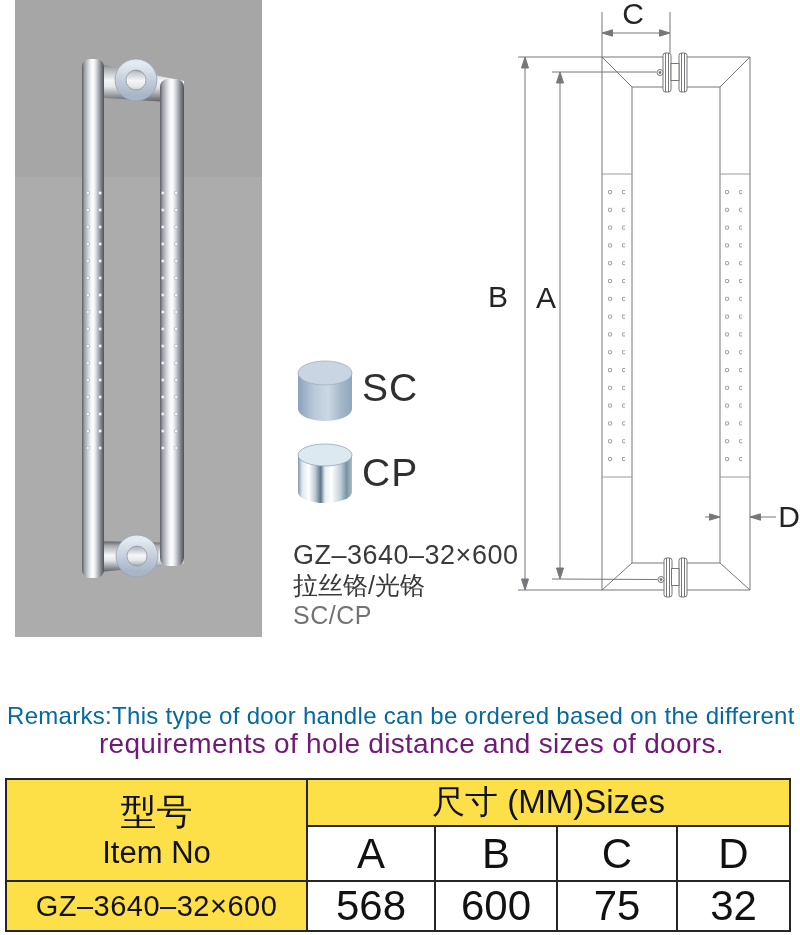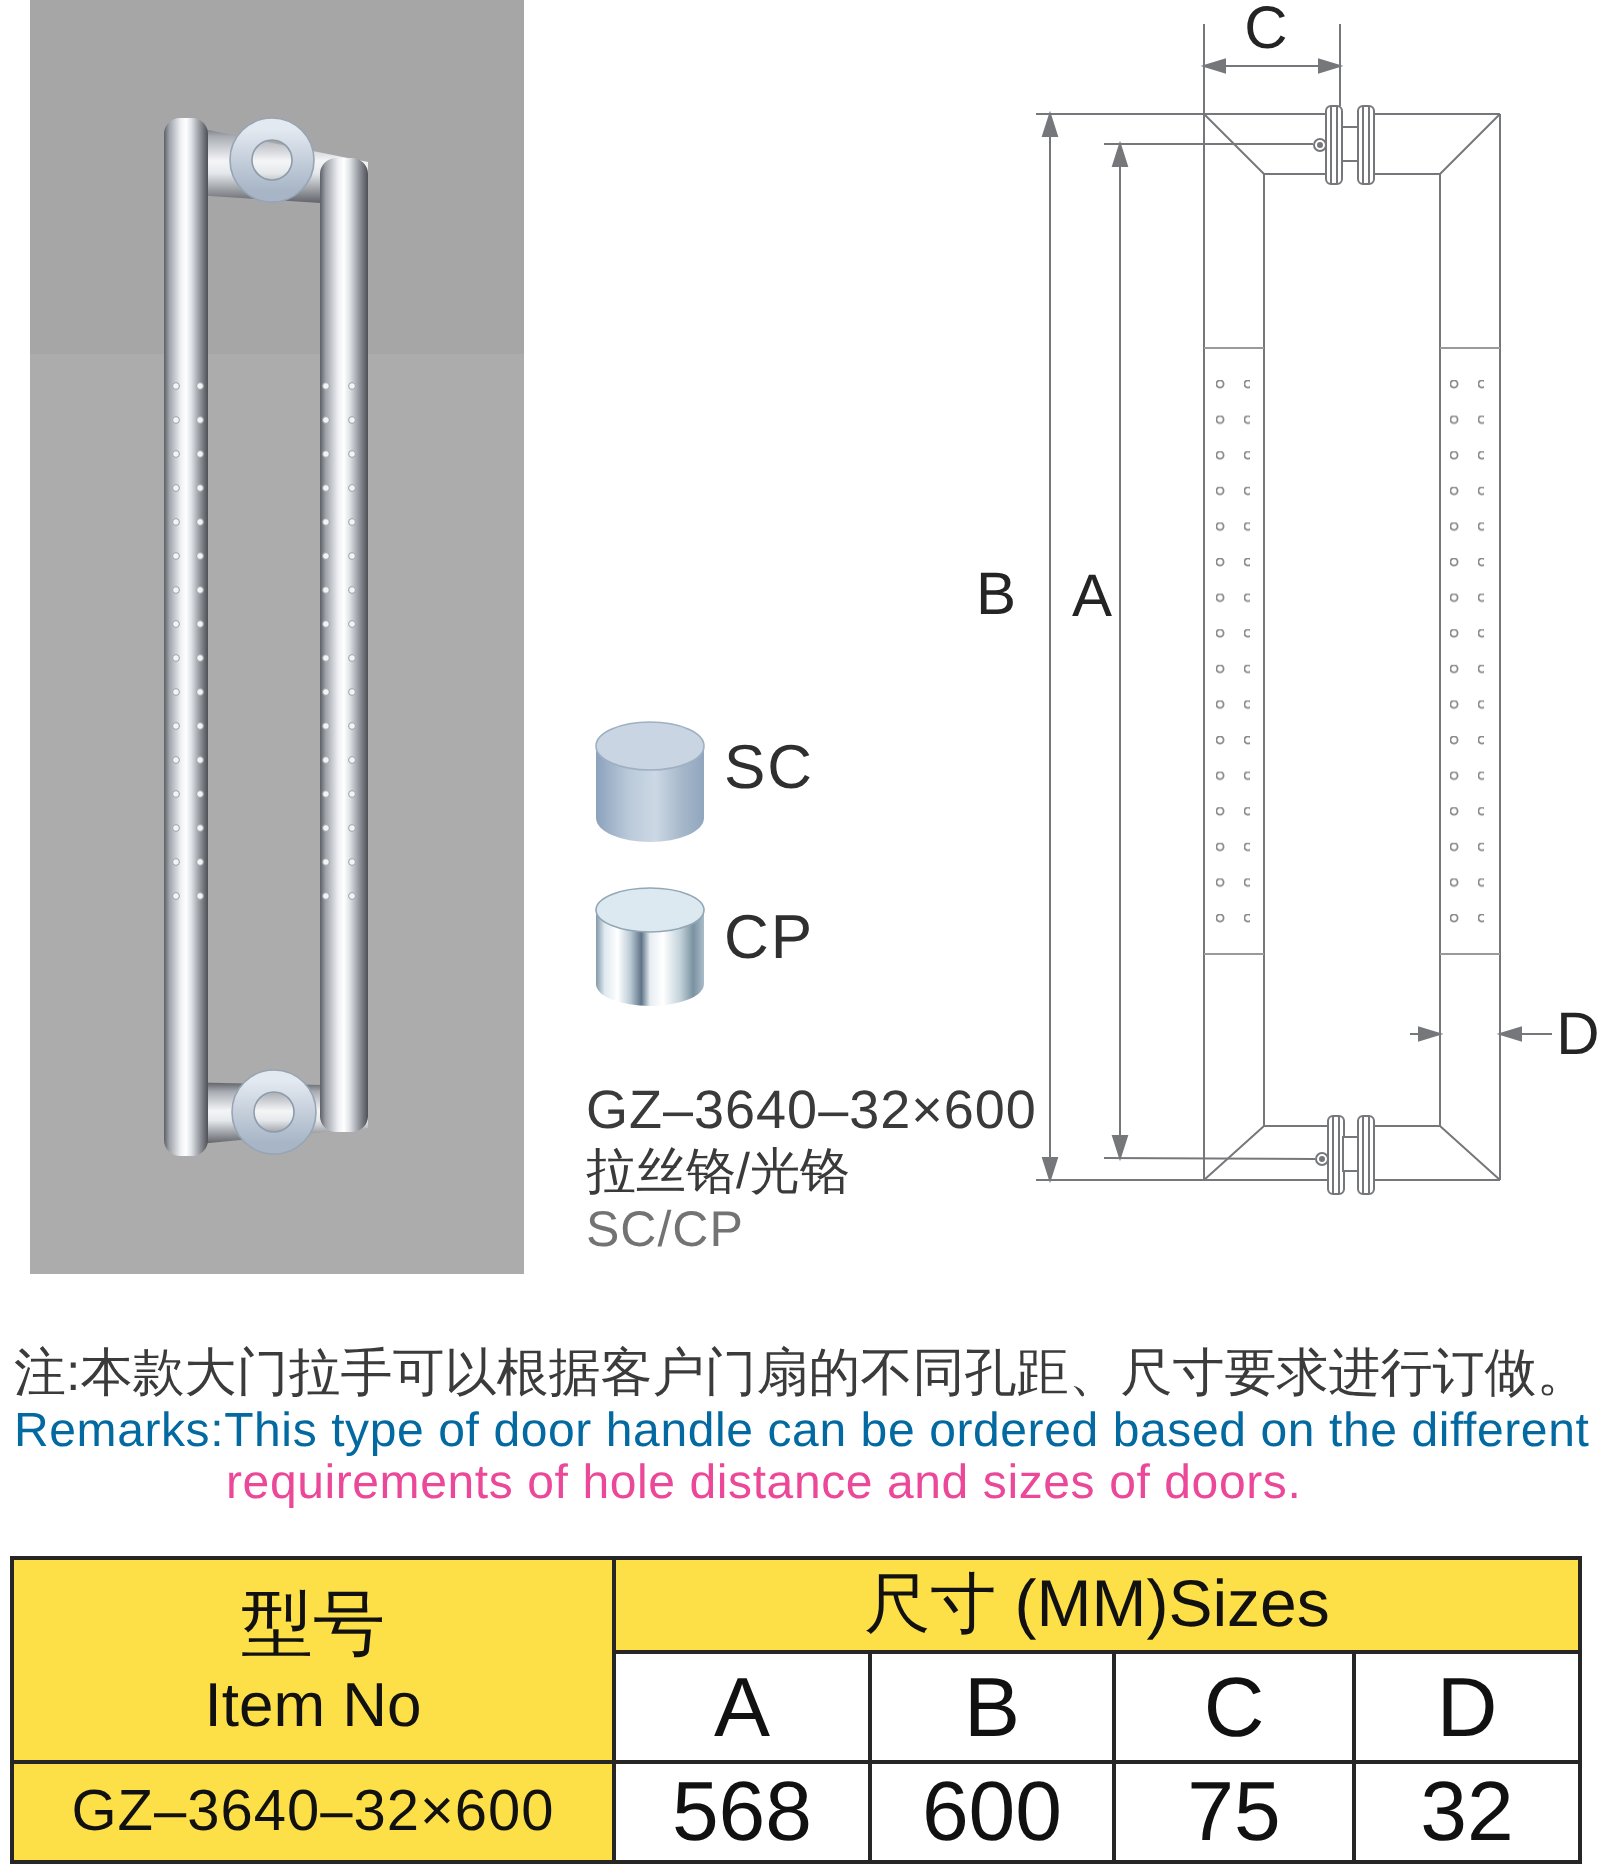--- a/index.html
+++ b/index.html
@@ -6,37 +6,37 @@
   body{font-family:"Liberation Sans",sans-serif;background:#ffffff;}
   .page{position:relative;width:800px;height:935px;background:#ffffff;overflow:hidden;}
 
   
   .photo{position:absolute;left:15px;top:0;width:247px;height:637px;}
 
   
   .swatch{position:absolute;width:62px;height:66px;}
   .swatch-sc{left:294px;top:358px;}
   .swatch-cp{left:294px;top:440px;}
-  .swatch-label{position:absolute;font-size:31px;color:#2f2f2f;letter-spacing:1px;}
+  .swatch-label{position:absolute;font-size:39px;color:#2f2f2f;letter-spacing:1px;}
   .label-sc{left:362px;top:366px;}
   .label-cp{left:362px;top:451px;}
 
   
   .prod-code{position:absolute;left:293px;top:540px;font-size:27px;color:#3a3a3a;letter-spacing:0.5px;}
   .prod-finish-cn{position:absolute;left:293px;top:569px;font-size:25px;color:#3a3a3a;}
   .prod-finish-code{position:absolute;left:293px;top:601px;font-size:25px;color:#737373;letter-spacing:0.5px;}
 
   
   .diagram{position:absolute;left:480px;top:0;width:320px;height:660px;}
   .diagram text{font-family:"Liberation Sans",sans-serif;font-size:30px;fill:#242424;}
 
   
   .note-cn{position:absolute;left:7px;top:669px;width:793px;font-size:26px;color:#3b3b3b;white-space:nowrap;}
   .note-en1{position:absolute;left:7px;top:702px;font-size:24px;color:#0369a1;white-space:nowrap;letter-spacing:0.3px;}
-  .note-en2{position:absolute;left:113px;top:728px;font-size:24px;color:#ec4899;white-space:nowrap;letter-spacing:0.3px;}
+  .note-en2{position:absolute;left:99px;top:728px;font-size:28px;color:#701a75;white-space:nowrap;letter-spacing:0.3px;}
 
   
   .size-table{position:absolute;left:5px;top:778px;border-collapse:collapse;table-layout:fixed;}
   .size-table td{border:2px solid #262626;text-align:center;vertical-align:middle;color:#111;padding:0;}
   .size-table .gray{background:#fde047;}
   .size-table .white{background:#ffffff;}
   .cell-item-head{width:301px;}
   .col-a{width:128px;}.col-b{width:122px;}.col-c{width:120px;}.col-d{width:113px;}
   .row-sizes{height:47px;}
   .row-dims{height:55px;}
@@ -237,21 +237,20 @@
       <line x1="270" y1="517" x2="296" y2="517" fill="none"></line>
       <polygon points="240,517 229.5,513.8 229.5,520.2"></polygon>
         <polygon points="270,517 280.5,513.8 280.5,520.2"></polygon>
     </g>
     <text x="153" y="24" text-anchor="middle">C</text>
     <text x="18" y="307" text-anchor="middle">B</text>
     <text x="66" y="308" text-anchor="middle">A</text>
     <text x="309" y="527" text-anchor="middle">D</text>
   </svg>
 
-  <div class="note-cn">注:本款大门拉手可以根据客户门扇的不同孔距、尺寸要求进行订做。</div>
   <div class="note-en1">Remarks:This type of door handle can be ordered based on the different</div>
   <div class="note-en2">requirements of hole distance and sizes of doors.</div>
 
   <table class="size-table">
     <colgroup>
       <col class="cell-item-head">
         <col class="col-a">
         <col class="col-b">
         <col class="col-c">
         <col class="col-d">

